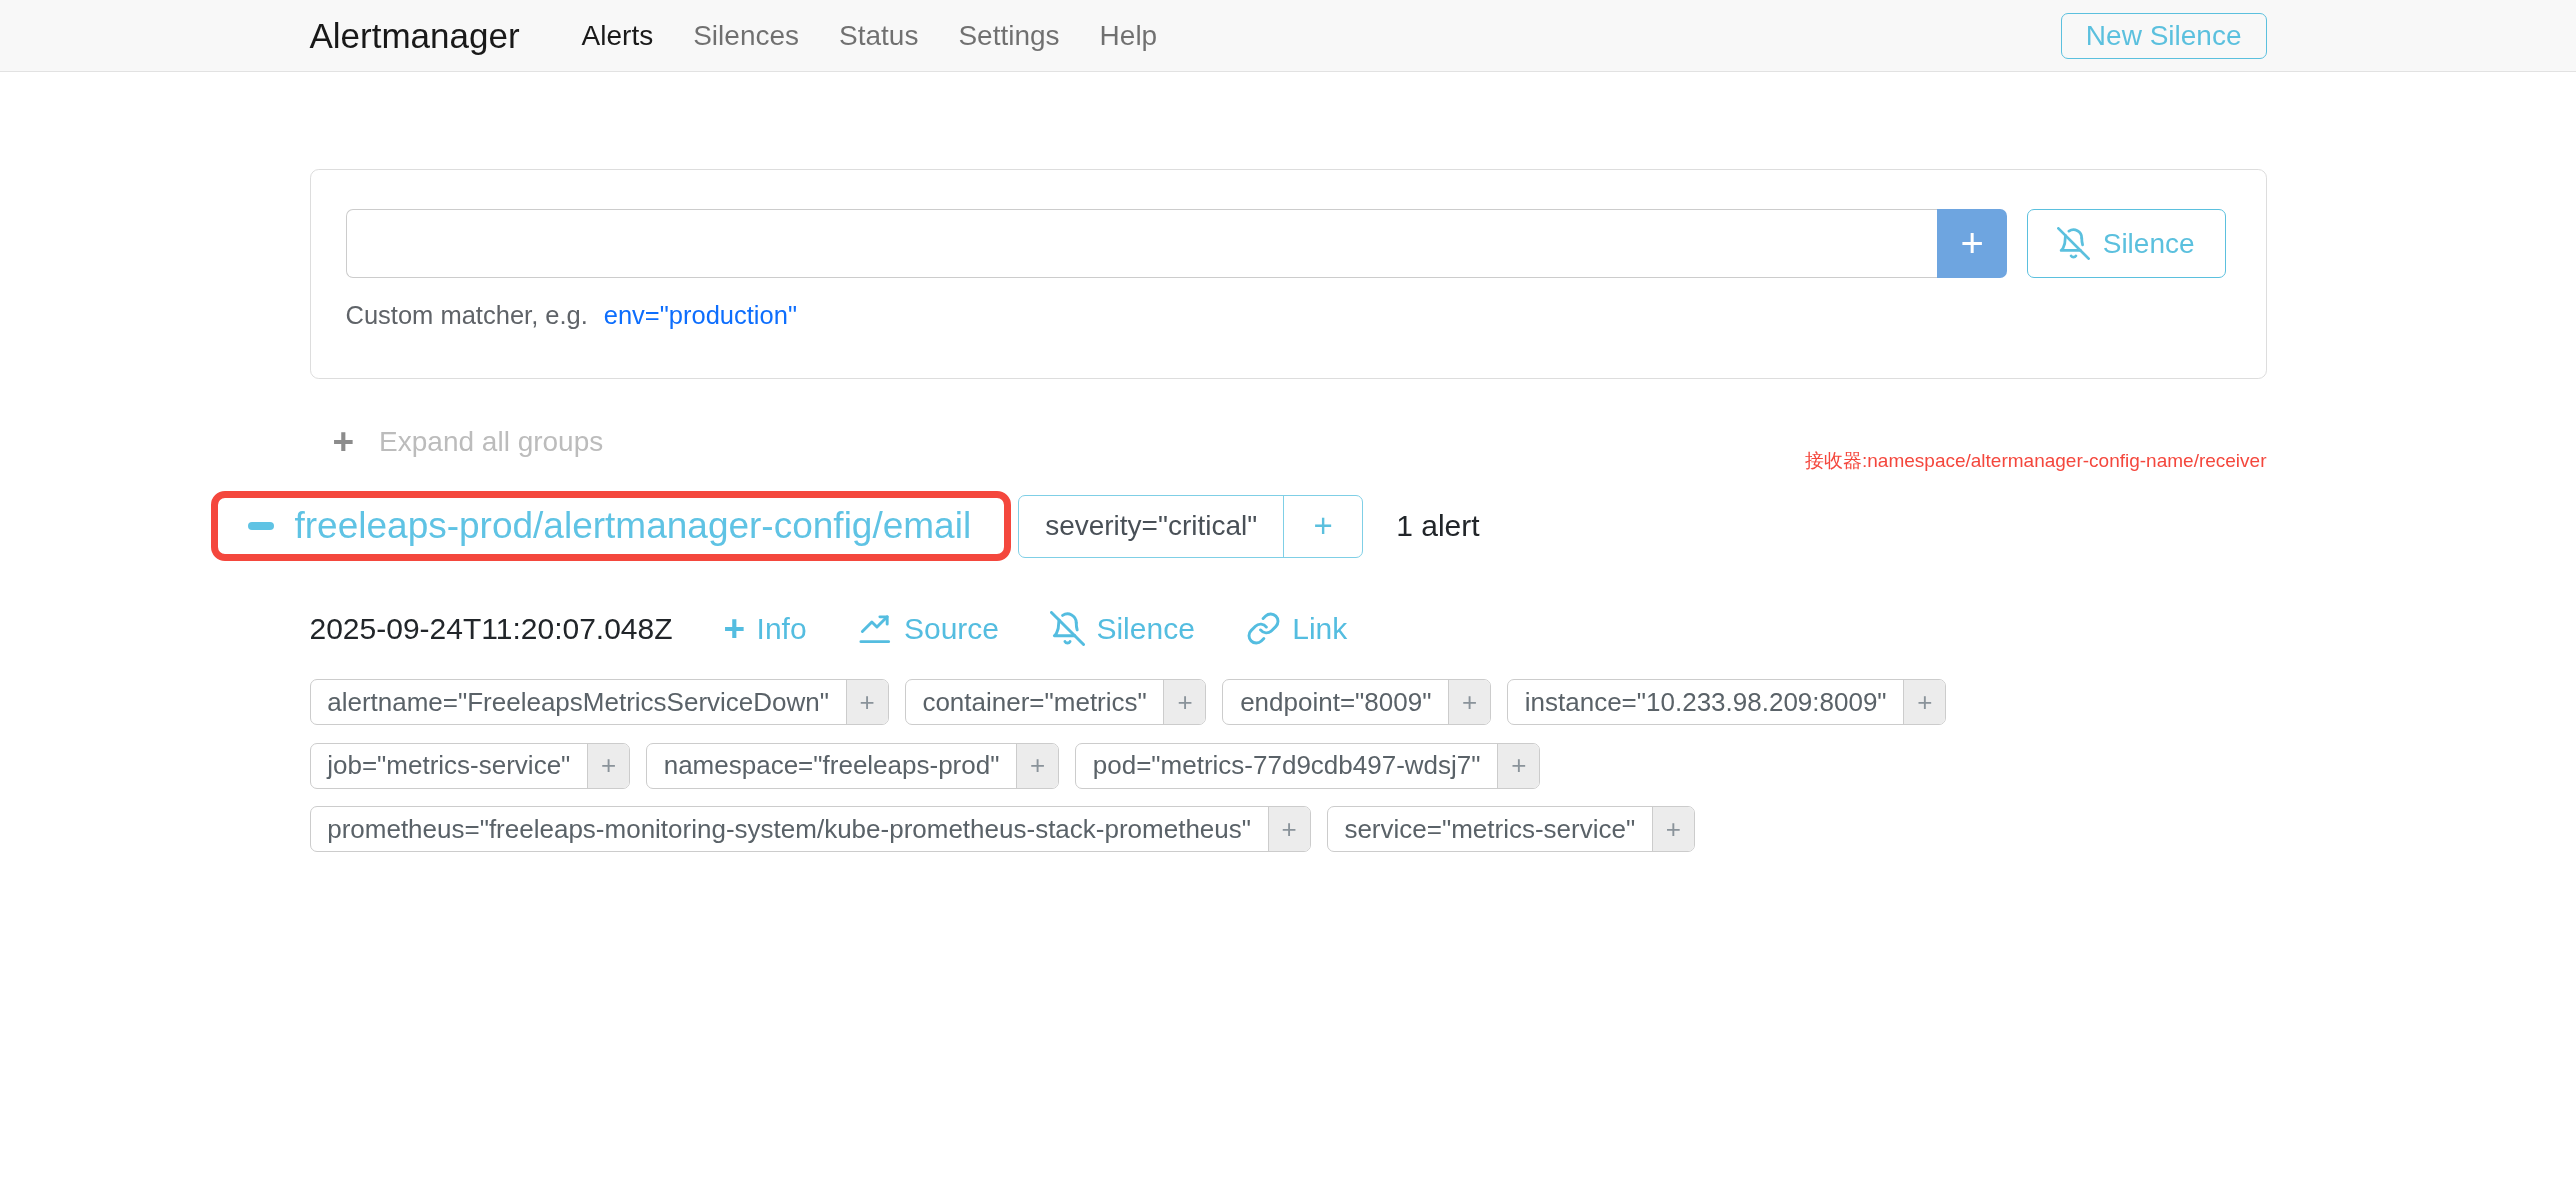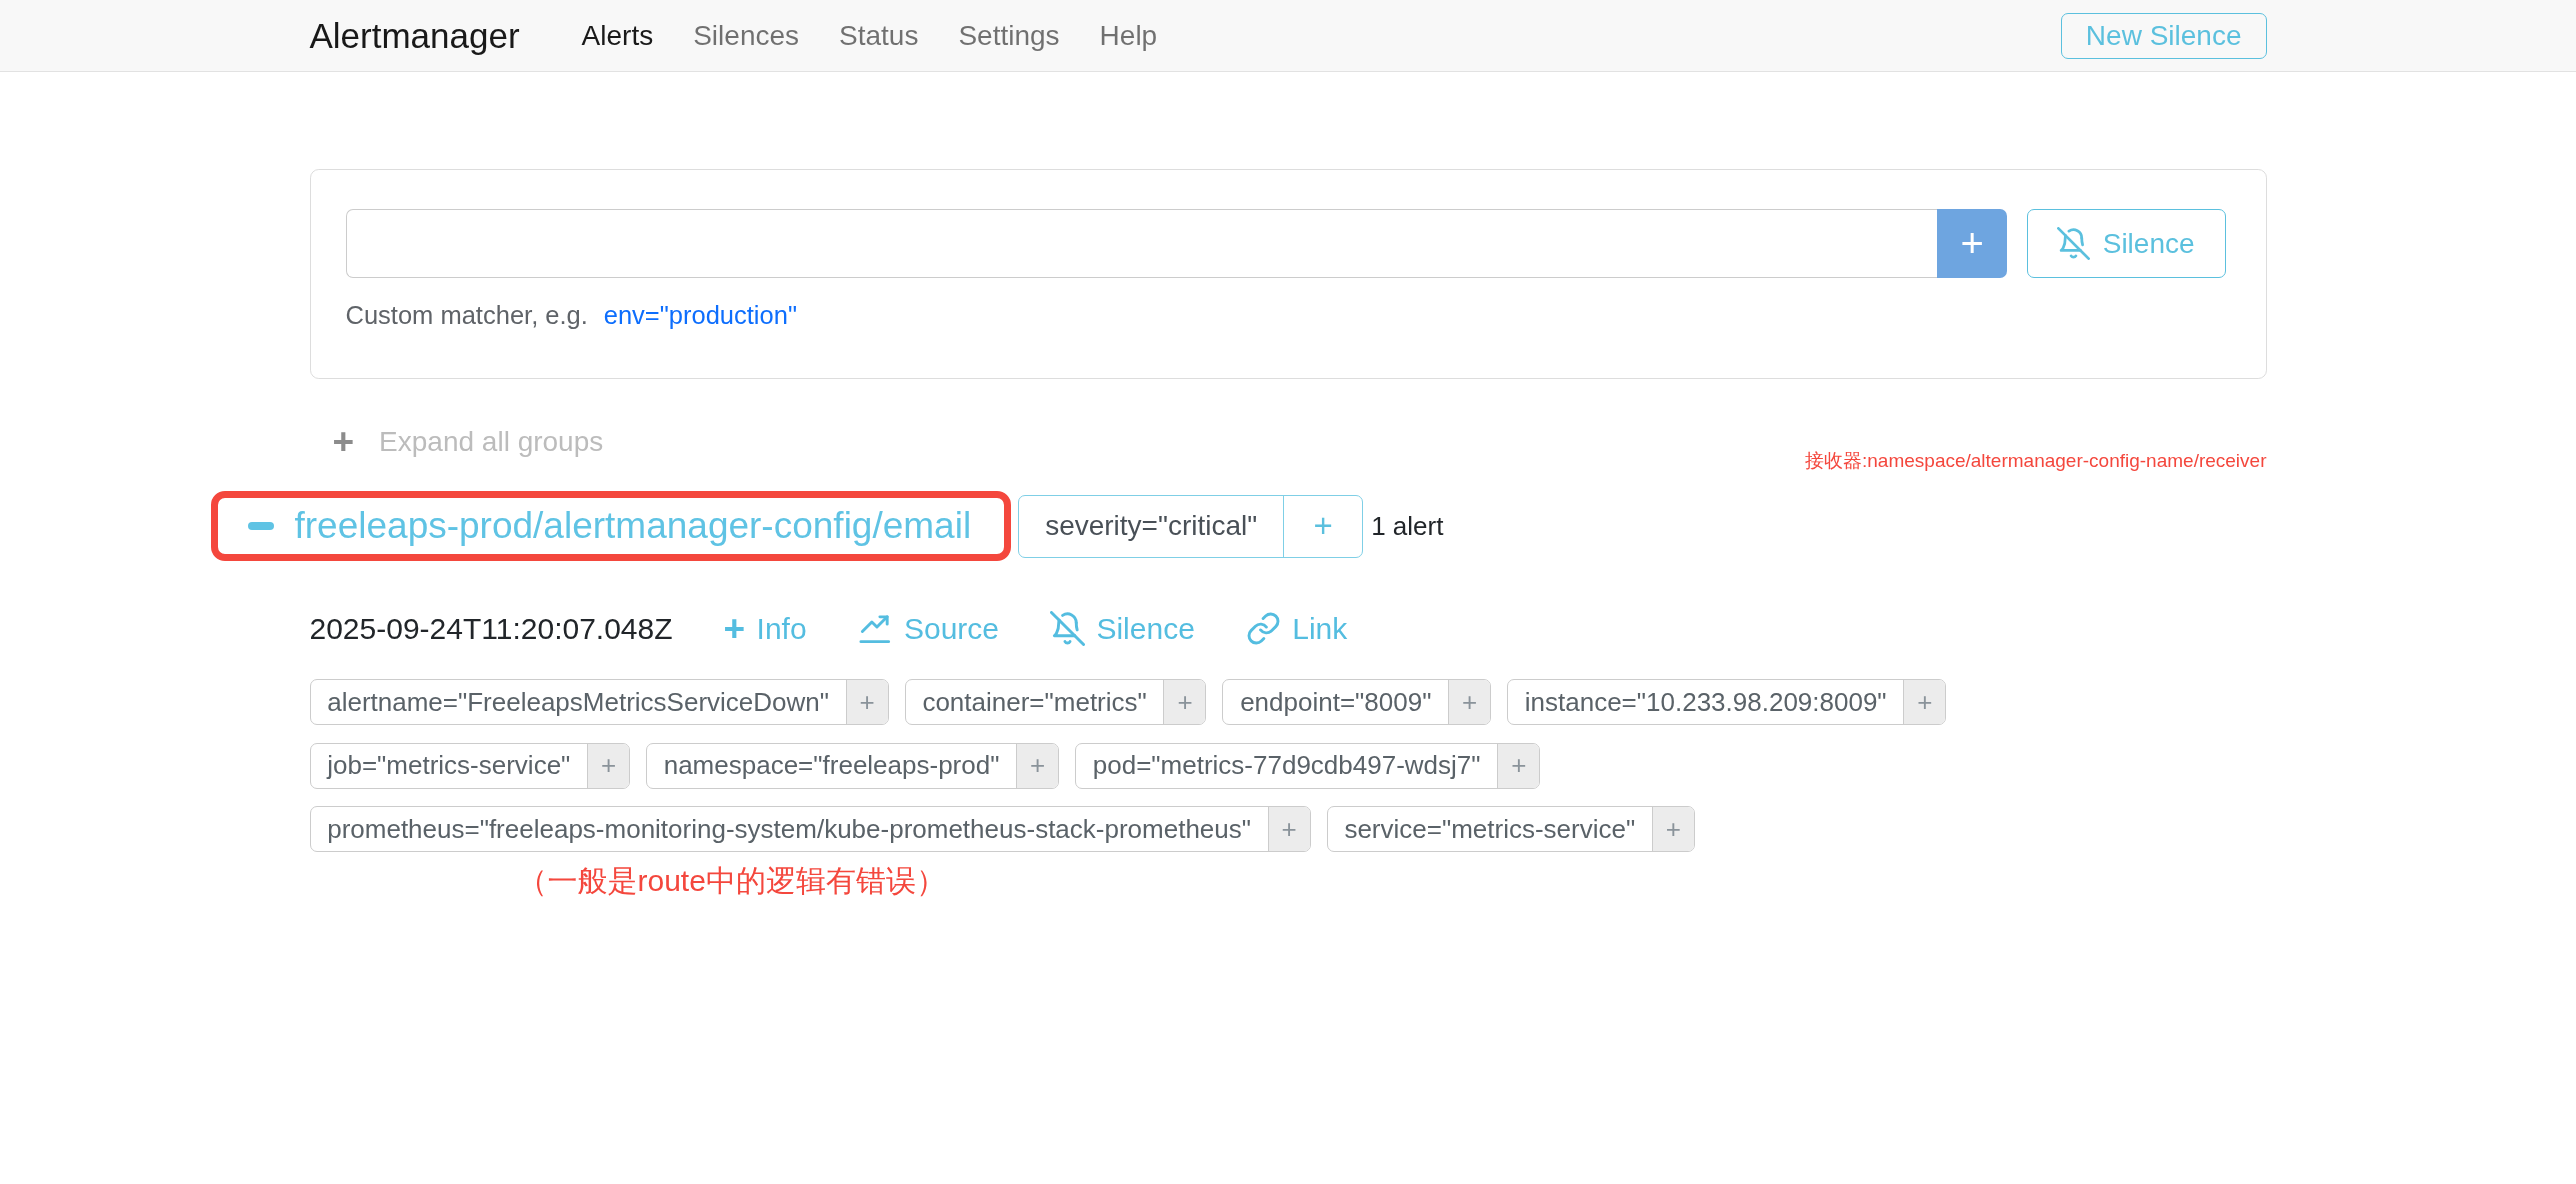--- a/index.html
+++ b/index.html
@@ -121,21 +121,21 @@
     margin-left: 7px; height: 63px;
     border: 1.8px solid #7fcfe6; border-radius: 7px; background: #fff;
     display: flex; align-items: stretch; overflow: hidden;
   }
   .severity-label { padding: 0 26px; display: flex; align-items: center; font-size: 28px; color: #495057; }
   .severity-plus {
     width: 79px; border-left: 1.8px solid #7fcfe6;
     color: #5bc0de; font-size: 33px;
     display: flex; align-items: center; justify-content: center; cursor: pointer;
   }
-  .alert-count { margin-left: 8px; font-size: 26px; color: #212529; text-align: right; }
+  .alert-count { margin-left: 33px; font-size: 30px; color: #212529; text-align: right; }
 
   
   .alert-meta { margin-top: 49px; display: flex; align-items: center; font-size: 30px; }
   .timestamp { color: #212529; }
   .action { display: flex; align-items: center; gap: 11.4px; color: #54bde0; margin-left: 51px; text-decoration: none; cursor: pointer; }
   .action svg { display: block; }
   .action-plus { font-size: 37px; font-weight: bold; line-height: 1; }
 
   
   .tags { margin-top: 32px; display: flex; flex-direction: column; gap: 17.6px; }
@@ -319,16 +319,15 @@
       </div>
       <div class="tag">
         <span class="tag-text">service="metrics-service"</span>
         <span class="tag-plus">
             <span>+</span>
           </span>
       </div>
     </div>
   </div>
 
-  <div class="annot annot-logic2">（一般是route中的逻辑有错误）</div>
 
 </div>
 
 
 </body></html>

